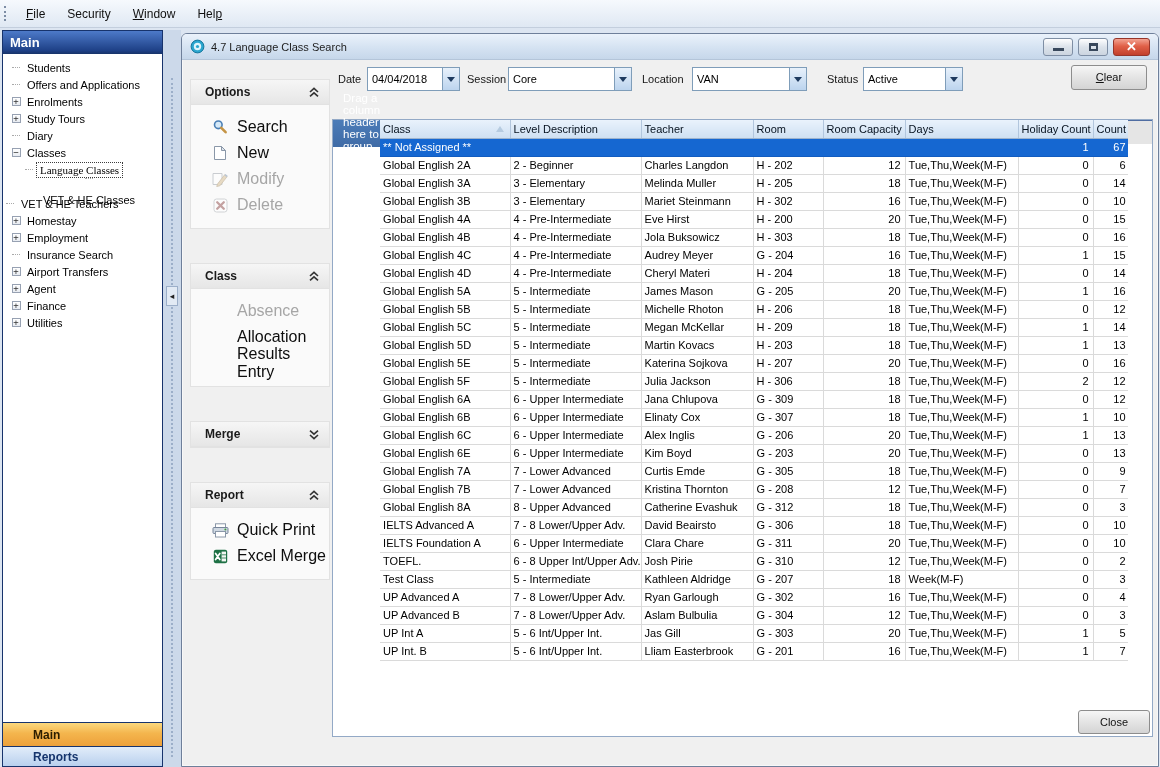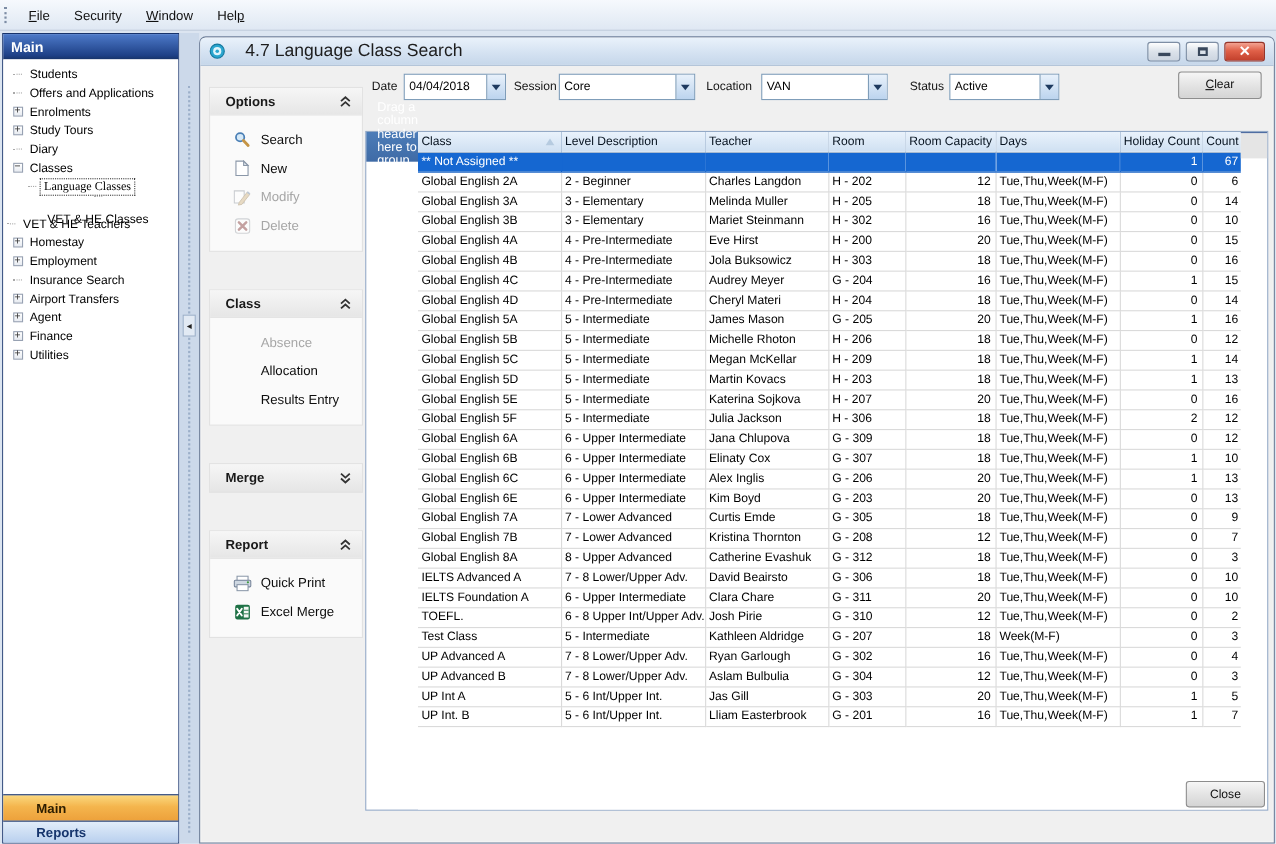--- a/index.html
+++ b/index.html
@@ -40,21 +40,21 @@
   .splitter-handle{position:absolute;left:3px;top:256px;width:12px;height:20px;background:#e2eaf4;
                    border:1px solid #9cafc9;font-size:9px;line-height:18px;text-align:center;color:#222}
 
   
   .window{position:absolute;left:181px;top:33px;width:978px;height:734px;background:#f0f0f0;
           border:1px solid #6e7f9a;border-radius:6px 6px 0 0;
           box-shadow:inset 0 0 0 1px rgba(255,255,255,.55)}
   .titlebar{height:26px;background:linear-gradient(#eaf2fb,#d3e1f1 60%,#c6d7ea);
             border-bottom:1px solid #b4c5d9;border-radius:5px 5px 0 0;
             display:flex;align-items:center;padding:0 8px}
-  .title-text{font-size:16px;color:#1d1d1d;margin-left:18px}
+  .title-text{font-size:11px;color:#1d1d1d;margin-left:6px}
   .win-controls{margin-left:auto;display:flex;align-items:center}
   .win-btn{height:18px;border-radius:3px;margin-left:5px;position:relative}
   .btn-minmax{width:30px;border:1px solid #7e8ea4;background:linear-gradient(#fefefe,#dbe2ea 50%,#ccd5e0)}
   .glyph-min{position:absolute;left:9px;bottom:4px;width:11px;height:3px;background:#39485c}
   .glyph-max{position:absolute;left:10px;top:4px;width:9px;height:8px;border:2px solid #39485c;border-top-width:3px}
   .btn-close{width:37px;border:1px solid #96352a;color:#fff;font-weight:bold;font-size:13px;
              line-height:16px;text-align:center;
              background:linear-gradient(#f3a392,#e06048 45%,#c2402c 70%,#b23категор520)}
   
   .btn-close{background:linear-gradient(#f3a392,#e06048 45%,#c2402c)}
@@ -75,21 +75,21 @@
   .push-btn.ul::first-letter{text-decoration:underline}
 
   
   .tool-panel{position:absolute;left:8px;top:45px;width:140px}
   .panel-section{background:#fafafa;border:1px solid #e2e2e2;margin-bottom:34px}
   .panel-header{height:25px;background:linear-gradient(#f6f6f6,#e6e6e6);
                 display:flex;align-items:center;padding:0 9px 0 14px;
                 font-weight:bold;font-size:12px;color:#1a1a1a;border-bottom:1px solid #e2e2e2}
   .chev{margin-left:auto;display:flex}
   .panel-body{padding:9px 0 10px}
-  .panel-item{display:flex;align-items:center;height:26px;padding-left:20px;font-size:12px;color:#0d0d0d}
+  .panel-item{display:flex;align-items:center;height:26px;padding-left:20px;font-size:16px;color:#0d0d0d}
   .panel-item .icon{width:18px;flex:0 0 18px;height:16px;margin-right:8px;
                     display:flex;align-items:center;justify-content:center}
   .panel-item.disabled{color:#a6a6a6}
   .panel-item.disabled .icon{opacity:.45;filter:grayscale(55%)}
 
   
   .grid{position:absolute;left:150px;top:85px;width:821px;height:618px;
         border:1px solid #93a9c6;display:flex;flex-direction:row;background:#fff}
   .group-bar{height:27px;flex:0 0 27px;background:linear-gradient(#4c7cb8,#3f6ba6);
              color:#fff;font-size:11.5px;display:flex;align-items:center;padding-left:10px}

